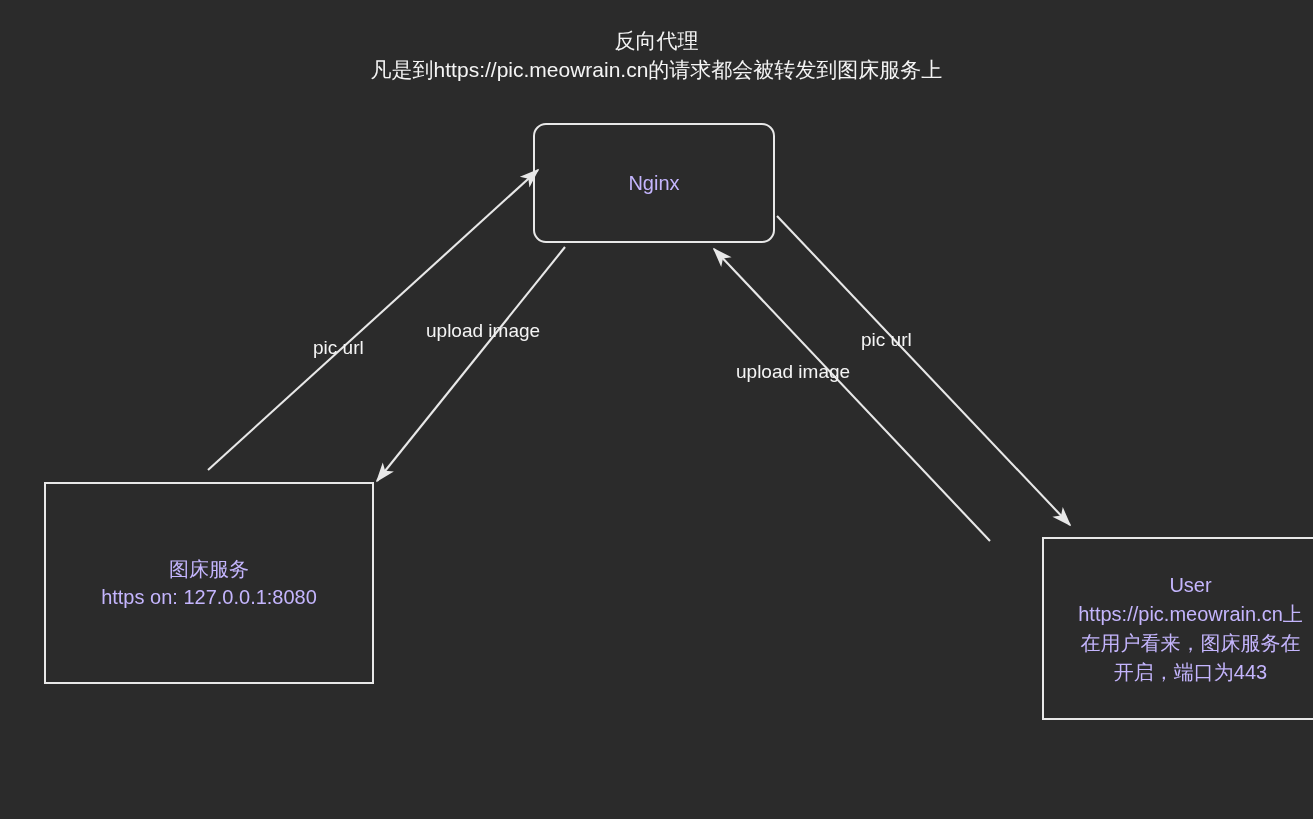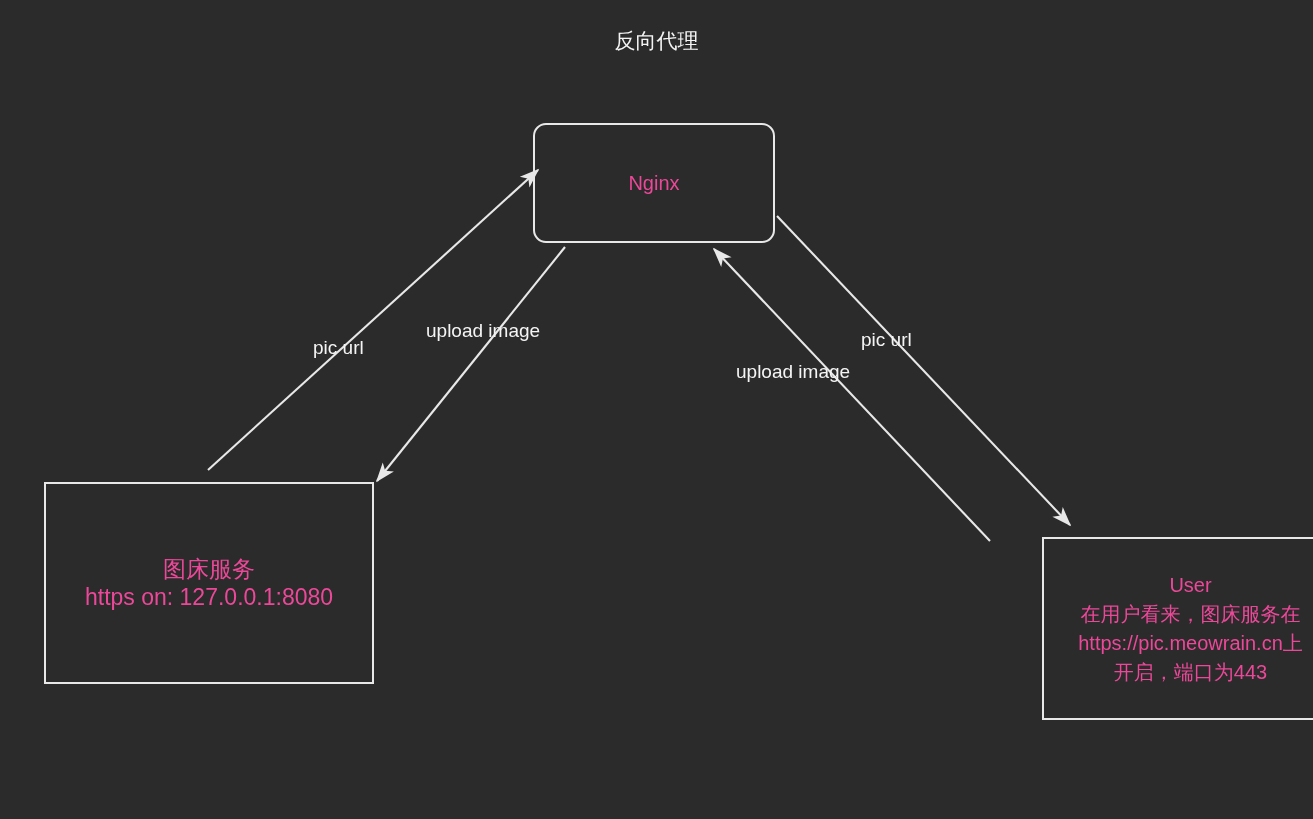--- a/index.html
+++ b/index.html
@@ -50,21 +50,21 @@
     background: transparent;
     display: flex;
     flex-direction: column;
     align-items: center;
     justify-content: center;
     text-align: center;
   }
   .node-line {
     display: block;
     white-space: nowrap;
-    color: #ec4899;
+    color: #c4b5fd;
   }
   
   #node-nginx {
     left: 533px;
     top: 123px;
     width: 242px;
     height: 120px;
     border-radius: 13px;
   }
   #node-nginx .node-line {
@@ -72,21 +72,21 @@
     line-height: 26px;
   }
   
   #node-imagehost {
     left: 44px;
     top: 482px;
     width: 330px;
     height: 202px;
   }
   #node-imagehost .node-line {
-    font-size: 23px;
+    font-size: 20px;
     line-height: 28px;
   }
   
   #node-user {
     left: 1042px;
     top: 537px;
     width: 297px;
     height: 183px;
   }
   #node-user .node-line {
@@ -121,35 +121,36 @@
 
     <line x1="565" y1="247" x2="377" y2="481" stroke="#e8e8e8" stroke-width="2.1" marker-end="url(#arrowhead)"></line>
 
     <line x1="990" y1="541" x2="714" y2="249" stroke="#e8e8e8" stroke-width="2.1" marker-end="url(#arrowhead)"></line>
 
     <line x1="777" y1="216" x2="1070" y2="525" stroke="#e8e8e8" stroke-width="2.1" marker-end="url(#arrowhead)"></line>
   </svg>
 
   <div class="title-block">
     <span class="title-line">反向代理</span>
+    <span class="title-line">凡是到https://pic.meowrain.cn的请求都会被转发到图床服务上</span>
   </div>
 
   <div class="node" id="node-nginx">
     <span class="node-line">Nginx</span>
   </div>
 
   <div class="node" id="node-imagehost">
     <span class="node-line">图床服务</span>
     <span class="node-line">https on: 127.0.0.1:8080</span>
   </div>
 
   <div class="node" id="node-user">
     <span class="node-line">User</span>
+    <span class="node-line">https://pic.meowrain.cn上</span>
     <span class="node-line">在用户看来，图床服务在</span>
-    <span class="node-line">https://pic.meowrain.cn上</span>
     <span class="node-line">开启，端口为443</span>
   </div>
 
   <span class="edge-label" id="label-picurl-left">pic url</span>
   <span class="edge-label" id="label-upload-left">upload image</span>
   <span class="edge-label" id="label-picurl-right">pic url</span>
   <span class="edge-label" id="label-upload-right">upload image</span>
 
 </div>
 

